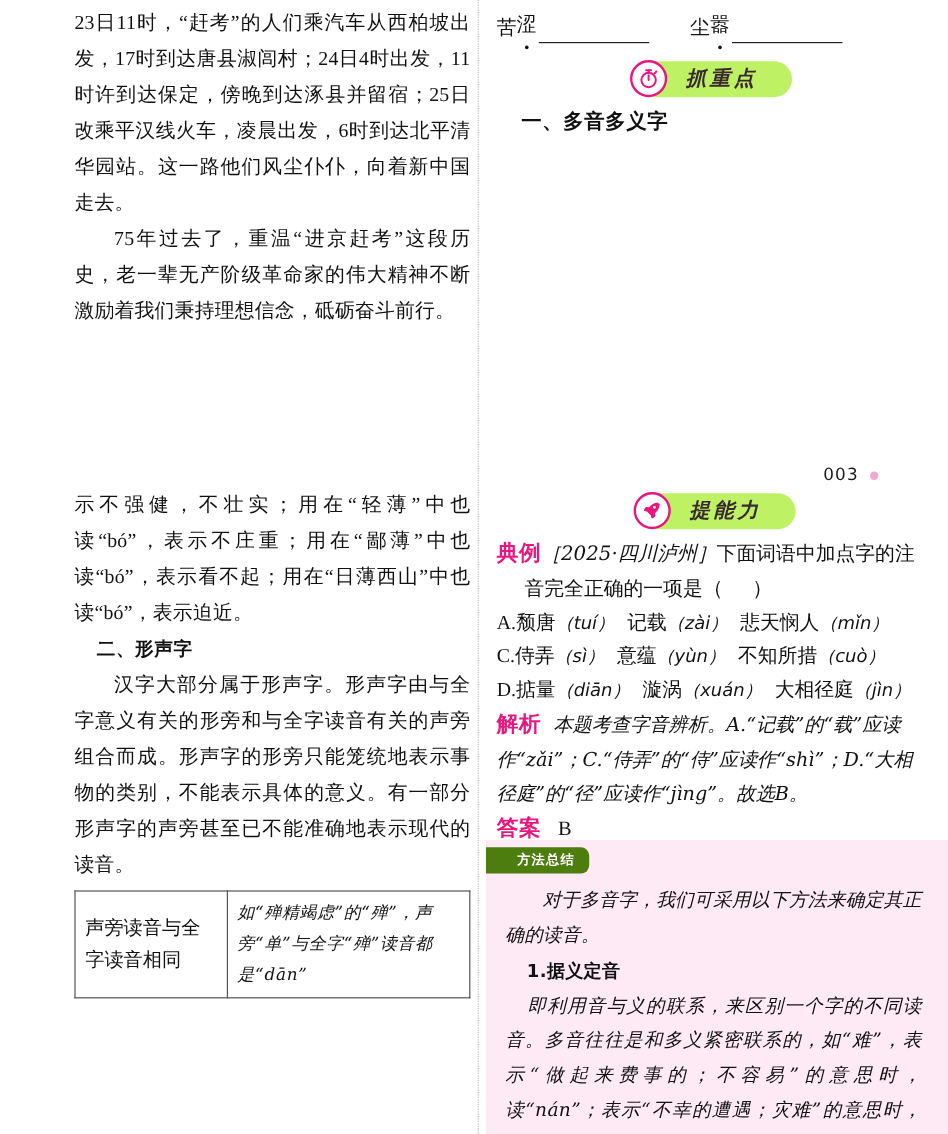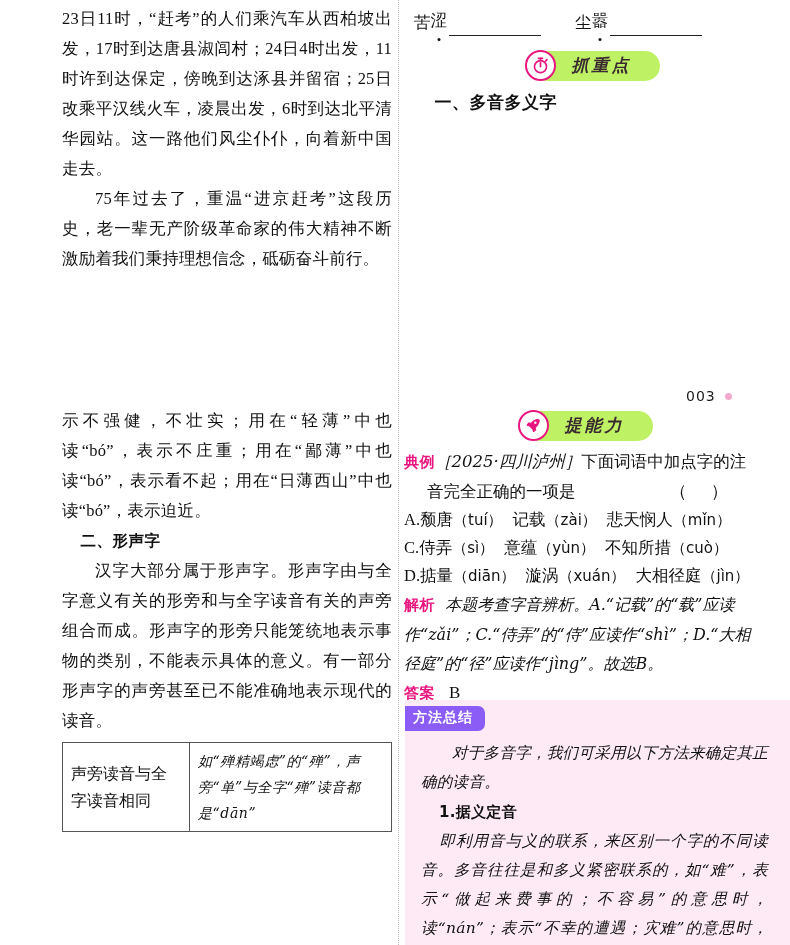--- a/index.html
+++ b/index.html
@@ -211,42 +211,41 @@
     font-weight: bold;
     font-size: 17px;
     line-height: 30px;
     text-indent: 1.2em;
     letter-spacing: 0.5px;
   }
 
   
   #right-bottom {
     position: absolute;
-    left: 404px;
+    left: 414px;
     top: 396px;
     width: 362px;
   }
   .label-pink {
     color: #e8177f;
-    font-family: Liberation Serif, serif;
-    font-weight: bold;
-    font-size: 15px;
+    font-family: Liberation Sans, sans-serif;
+    font-weight: bold;
+    font-size: 18px;
     letter-spacing: 0.5px;
   }
   .q-stem {
     font-size: 16.5px;
     line-height: 29px;
   }
   .q-stem .src {
     font-family: "DejaVu Serif", "Liberation Serif", serif;
     font-style: italic;
   }
   .q-second {
     display: flex;
-    justify-content: space-between;
     align-items: baseline;
     padding-left: 1.4em;
     padding-right: 28px;
     font-size: 16.5px;
     line-height: 29px;
     font-family: Liberation Serif, serif;
   }
   .paren {
     letter-spacing: 10px;
     font-size: 17px;
@@ -255,20 +254,21 @@
   .opt {
     font-size: 16.5px;
     line-height: 28px;
     white-space: nowrap;
   }
   .opt .ol { margin-right: 0px; }
   .opt .grp { margin-right: 10px; }
   .py {
     font-family: "DejaVu Sans", "Liberation Sans", sans-serif;
     font-size: 15px;
+    font-style: italic;
   }
 
   .analysis {
     font-size: 16px;
     line-height: 29px;
     font-family: "DejaVu Serif", "Liberation Serif", serif;
     font-style: italic;
   }
   .analysis .label-pink { font-style: normal; }
   .answer-row {
@@ -290,27 +290,27 @@
     top: 700px;
     width: 385px;
     height: 245px;
     background: #fdeaf4;
     box-sizing: border-box;
     padding: 6px 22px 0 16px;
     overflow: hidden;
   }
   .method-tag {
     display: inline-block;
-    background: #8b5cf6;
+    background: #4d7c0f;
     color: #ffffff;
     font-family: "DejaVu Sans", "Liberation Sans", sans-serif;
     font-weight: bold;
-    font-size: 14px;
+    font-size: 11px;
     letter-spacing: 1px;
-    padding: 3px 12px 4px 8px;
+    padding: 3px 12px 4px 26px;
     border-radius: 0 7px 7px 0;
     margin-left: -16px;
   }
   .method-body {
     margin-top: 8px;
     font-family: "DejaVu Serif", "Liberation Serif", serif;
     font-style: italic;
     font-size: 15.5px;
     line-height: 29px;
     letter-spacing: 0.3px;

